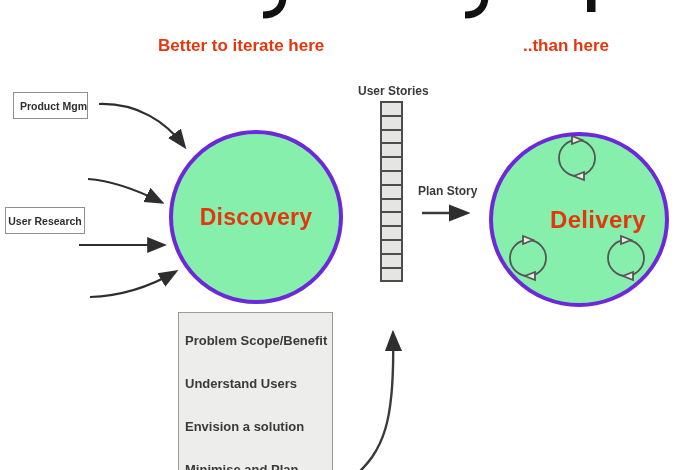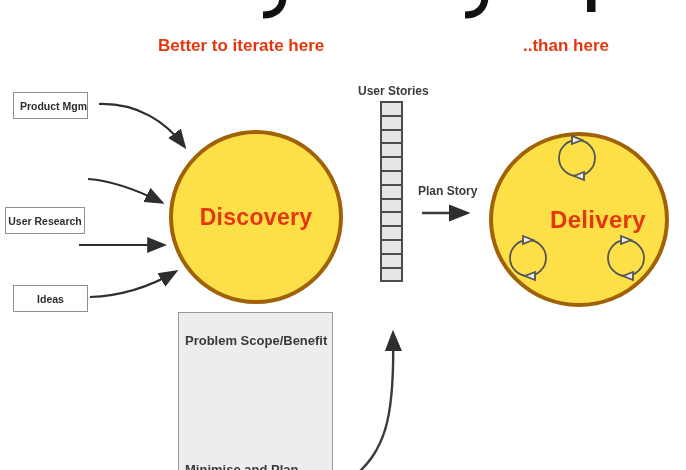--- a/index.html
+++ b/index.html
@@ -9,21 +9,21 @@
   }
   .caption{
     position:absolute;color:#e4370e;font-weight:bold;font-size:17px;white-space:nowrap;
   }
   .src-box{
     position:absolute;background:#ffffff;border:1.5px solid #8f8f8f;
     display:flex;align-items:center;justify-content:center;
     font-size:10.5px;font-weight:600;color:#2e2e2e;white-space:nowrap;
   }
   .big-circle{
-    position:absolute;border-radius:50%;background:#fde047;border:4px solid #a16207;
+    position:absolute;border-radius:50%;background:#86efac;border:4px solid #6d28d9;
     display:flex;align-items:center;justify-content:center;box-sizing:border-box;
   }
   .circle-label{color:#e4370e;font-weight:bold;letter-spacing:.3px;}
   #discovery-circle{left:169px;top:130px;width:174px;height:174px;}
   #discovery-circle .circle-label{font-size:23px;}
   #delivery-circle{left:489px;top:132px;width:180px;height:175px;}
   #delivery-circle .circle-label{font-size:24px;margin-left:38px;}
   #stack{
     position:absolute;left:380px;top:101px;width:23px;display:flex;flex-direction:column;
   }
@@ -50,23 +50,20 @@
 
   <div class="caption" style="left:158px;top:36px;">Better to iterate here</div>
   <div class="caption" style="left:523px;top:36px;text-align:center;">..than here</div>
 
   <div class="src-box" style="left:13px;top:92px;width:73px;height:25px;justify-content:flex-end;">
     <span>Product Mgm</span>
   </div>
   <div class="src-box" style="left:5px;top:167px;width:78px;height:25px;margin-top:40px;">
     <span>User Research</span>
   </div>
-  <div class="src-box" style="left:13px;top:285px;width:73px;height:25px;">
-    <span>Ideas</span>
-  </div>
 
   <div class="big-circle" id="discovery-circle">
     <span class="circle-label">Discovery</span>
   </div>
 
   <div class="big-circle" id="delivery-circle">
     <span class="circle-label">Delivery</span>
   </div>
 
   <div class="flow-label" style="left:358px;top:84px;">User Stories</div>
@@ -83,20 +80,22 @@
     <div class="stack-cell"></div>
     <div class="stack-cell"></div>
     <div class="stack-cell"></div>
     <div class="stack-cell"></div>
   </div>
 
   <div class="flow-label" style="left:418px;top:184px;">Plan Story</div>
 
   <div id="activity-panel">
     <div class="activity-item" style="top:20px;">Problem Scope/Benefit</div>
+    <div class="activity-item" style="top:63px;">Understand Users</div>
+    <div class="activity-item" style="top:106px;">Envision a solution</div>
     <div class="activity-item" style="top:149px;">Minimise and Plan</div>
   </div>
 
   <svg id="svg-layer" width="686" height="470" viewBox="0 0 686 470">
     <defs>
       <marker id="ah" viewBox="0 0 10 8" refX="8" refY="4" markerWidth="9" markerHeight="8" orient="auto-start-reverse">
         <path d="M0,0 L10,4 L0,8 z" fill="#2e2e2e"></path>
       </marker>
     </defs>
 

